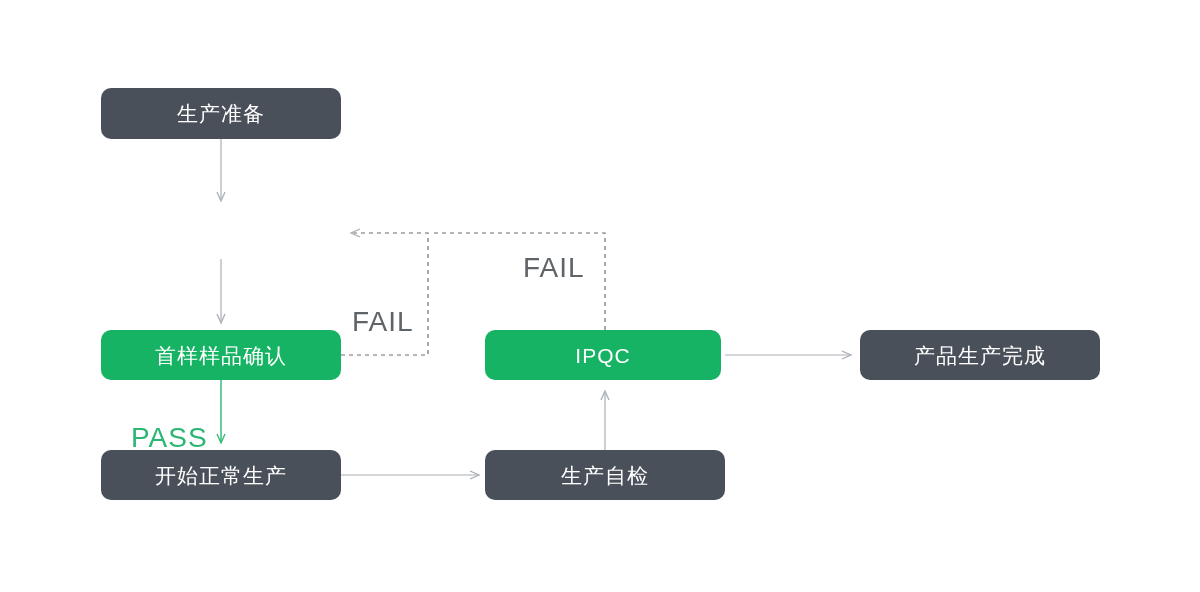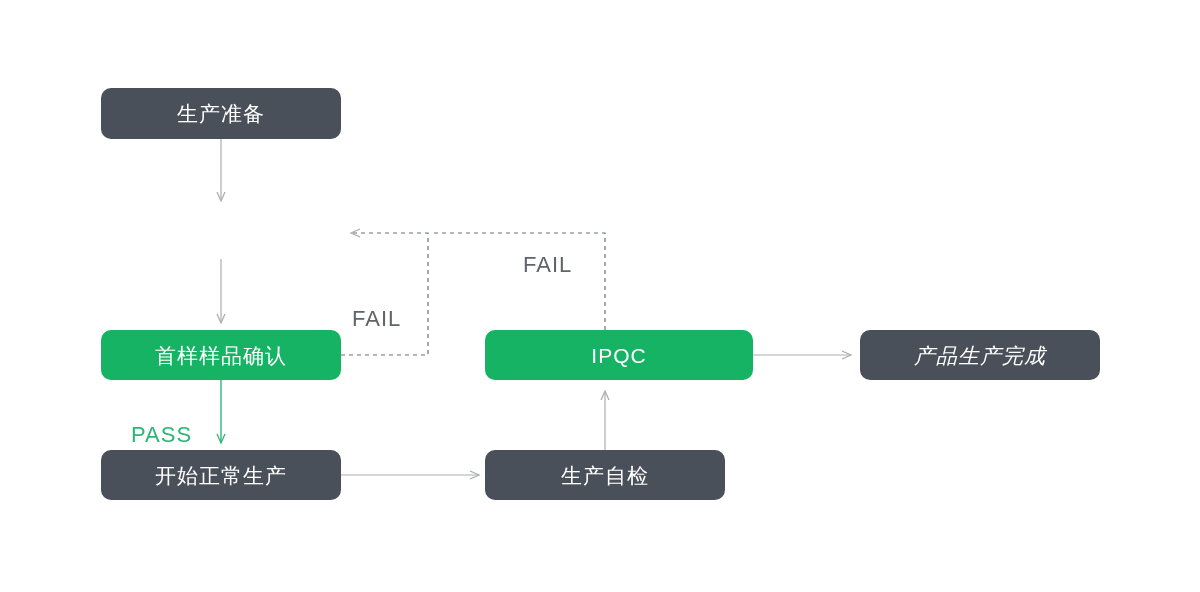--- a/index.html
+++ b/index.html
@@ -40,21 +40,21 @@
     display: block;
     line-height: 1;
     white-space: nowrap;
   }
   .node.green .label,
   .node.dark .label {
     color: #ffffff;
   }
   .edge-label {
     position: absolute;
-    font-size: 22px;
+    font-size: 28px;
     letter-spacing: 1px;
     white-space: nowrap;
     user-select: none;
   }
   .edge-label.gray { color: #5f6469; }
   .edge-label.green { color: #2bb673; }
   svg.edges {
     position: absolute;
     left: 0;
     top: 0;
@@ -106,25 +106,25 @@
   </div>
 
   <div class="node green" style="left:101px; top:330px; width:240px; height:50px;">
     <span class="label">首样样品确认</span>
   </div>
 
   <div class="node dark" style="left:485px; top:450px; width:240px; height:50px;">
     <span class="label">生产自检</span>
   </div>
 
-  <div class="node green" style="left:485px; top:330px; width:268px; height:50px;justify-content:center;">
+  <div class="node green" style="left:485px; top:330px; width:236px; height:50px;justify-content:center;">
     <span class="label">IPQC</span>
   </div>
 
-  <div class="node dark" style="left:860px; top:330px; width:240px; height:50px;font-style:italic;">
+  <div class="node dark" style="left:860px; top:330px; width:240px; height:50px;">
     <span class="label">产品生产完成</span>
   </div>
 
   <div class="edge-label gray" style="left:352px; top:306px;">FAIL</div>
 
   <div class="edge-label gray" style="left:523px; top:252px;">FAIL</div>
 
   <div class="edge-label green" style="left:131px; top:422px;">PASS</div>
 
 </div>

